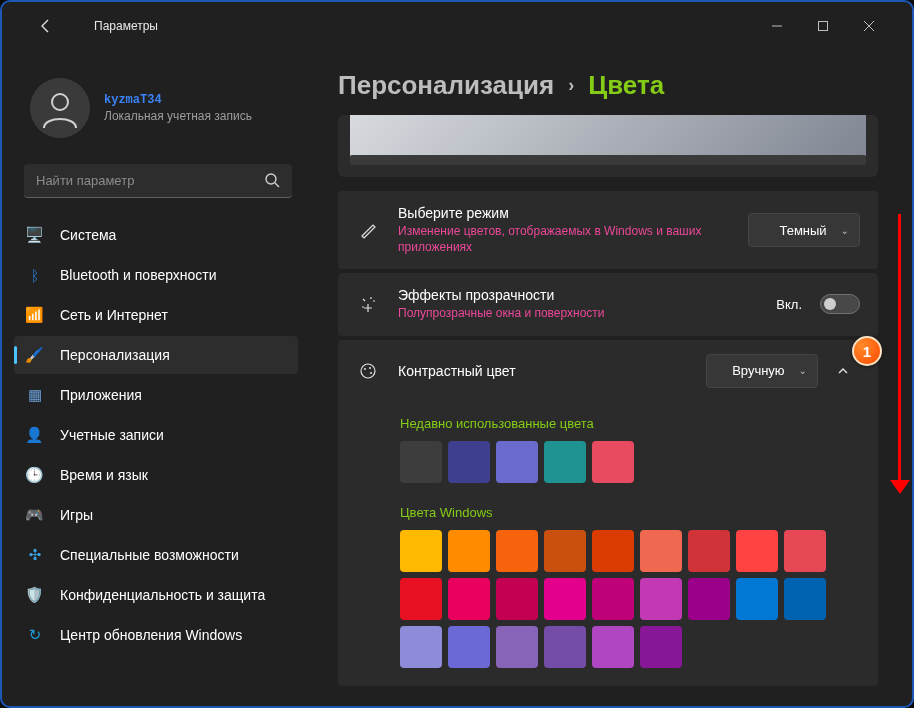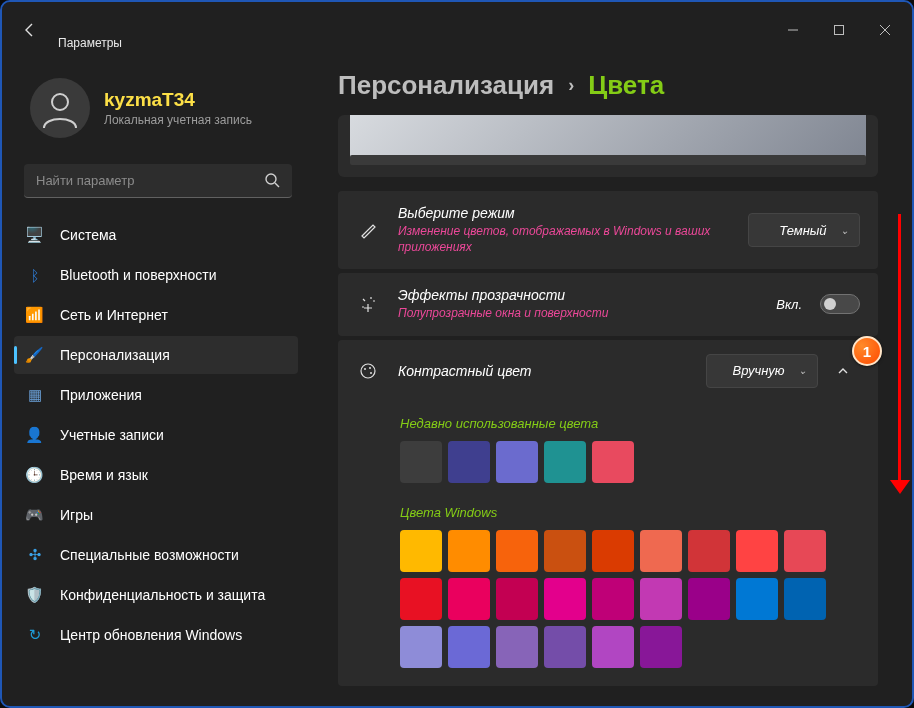--- a/index.html
+++ b/index.html
@@ -1,47 +1,47 @@
 <!DOCTYPE html>
 <html><head>
 <meta charset="utf-8">
 <style>
 * { box-sizing: border-box; margin: 0; padding: 0; font-family: "Segoe UI", -apple-system, sans-serif; }
 body { background: #0b0b0b; width: 914px; height: 708px; overflow: hidden; position: relative; }
 .window { width: 910px; height: 704px; margin: 2px; background: #202020; border-radius: 8px; position: relative; overflow: hidden; display: flex; flex-direction: column; }
-.titlebar { height: 48px; display: flex; align-items: flex-end; color: #fff; padding: 0 4px; }
+.titlebar { height: 48px; display: flex; align-items: center; color: #fff; padding: 0 20px; gap: 20px; }
 .back-btn { width: 40px; height: 40px; display: flex; align-items: center; justify-content: center; cursor: pointer; margin-left: 4px; }
 .title-text { font-size: 12px; margin-left: 8px; color: #e8e8e8; }
 .window-controls { margin-left: auto; display: flex; }
 .win-ctrl { width: 46px; height: 40px; display: flex; align-items: center; justify-content: center; cursor: pointer; color: #bdbdbd; }
 .body-area { flex: 1; display: flex; overflow: hidden; }
 .sidebar { width: 308px; padding: 4px 0 0 0; display: flex; flex-direction: column; }
 .user-block { display: flex; align-items: center; padding: 24px 20px 22px 28px; }
 .avatar { width: 60px; height: 60px; border-radius: 50%; background: #3a3a3a; display: flex; align-items: center; justify-content: center; }
 .user-meta { margin-left: 14px; }
-.user-name { color: #fde047; font-weight: 600; font-size: 19px; }
+.user-name { color: #3b82f6; font-weight: 600; font-size: 12px; font-family: Liberation Mono, monospace; }
 .user-sub { color: #9c9c9c; font-size: 12px; margin-top: 2px; }
 .search-wrap { margin: 4px 18px 18px 22px; position: relative; }
 .search-input { width: 100%; height: 34px; background: #2d2d2d; border: none; border-bottom: 1px solid #616161; border-radius: 4px; color: #cfcfcf; padding: 0 36px 0 12px; font-size: 13px; }
 .search-input::placeholder { color: #8b8b8b; }
 .search-icon { position: absolute; right: 12px; top: 9px; color: #cfcfcf; }
 .nav { list-style: none; padding: 0 12px; }
 .nav-item { display: flex; align-items: center; height: 38px; padding: 0 12px; border-radius: 4px; color: #fff; font-size: 14px; cursor: pointer; position: relative; margin-bottom: 2px; }
 .nav-item.active { background: #2d2d2d; }
 .nav-item.active::before { content: ""; position: absolute; left: 0; top: 10px; bottom: 10px; width: 3px; background: #4cc2ff; border-radius: 2px; }
 .nav-icon { width: 18px; height: 18px; margin-right: 16px; display: inline-flex; align-items: center; justify-content: center; font-size: 15px; }
 .main { flex: 1; padding: 6px 34px 0 28px; overflow-y: auto; color: #fff; }
 .breadcrumb { display: flex; align-items: center; font-size: 26px; font-weight: 600; padding-top: 14px; padding-bottom: 14px; }
 .bc1 { color: #bdbdbd; cursor: pointer; }
 .bc-sep { color: #bdbdbd; margin: 0 14px; font-size: 18px; }
 .bc2 { color: #84cc16; }
 .preview-img { height: 62px; background: #2b2b2b; border-radius: 6px; margin-bottom: 14px; position: relative; overflow: hidden; }
 .preview-inner { position: absolute; left: 12px; right: 12px; top: -30px; bottom: 18px; background: linear-gradient(135deg,#dcdfe3,#808692); border-radius: 4px; }
 .preview-taskbar { position: absolute; left: 12px; right: 12px; bottom: 12px; height: 10px; background: #3a3a3a; border-radius: 2px; }
-.card { background: #2b2b2b; border-radius: 4px; margin-bottom: 4px; font-style: italic; }
+.card { background: #2b2b2b; border-radius: 4px; margin-bottom: 4px; }
 .card-row { display: flex; align-items: center; padding: 14px 18px; }
 .card-icon { width: 24px; color: #e0e0e0; display: flex; align-items: center; justify-content: center; margin-right: 18px; flex-shrink: 0; }
 .card-text { flex: 1; }
 .card-title { font-size: 14px; color: #fff; }
 .card-sub { font-size: 12px; color: #ec4899; margin-top: 2px; line-height: 1.35; }
 .select-btn { min-width: 112px; height: 34px; background: #373737; border: 1px solid #454545; border-radius: 4px; color: #fff; font-size: 13px; display: flex; align-items: center; justify-content: flex-end; padding: 0 10px 0 12px; cursor: pointer; }
 .chevron-d { font-size: 10px; color: #bdbdbd; margin-left: 14px; }
 .toggle { width: 40px; height: 20px; background: #484848; border: 1px solid #727272; border-radius: 10px; position: relative; cursor: pointer; margin-left: 10px; }
 .toggle::after { content: ""; position: absolute; width: 12px; height: 12px; background: #cfcfcf; border-radius: 50%; left: 3px; top: 3px; }
 .toggle-text { font-size: 13px; color: #fff; margin-right: 8px; }

